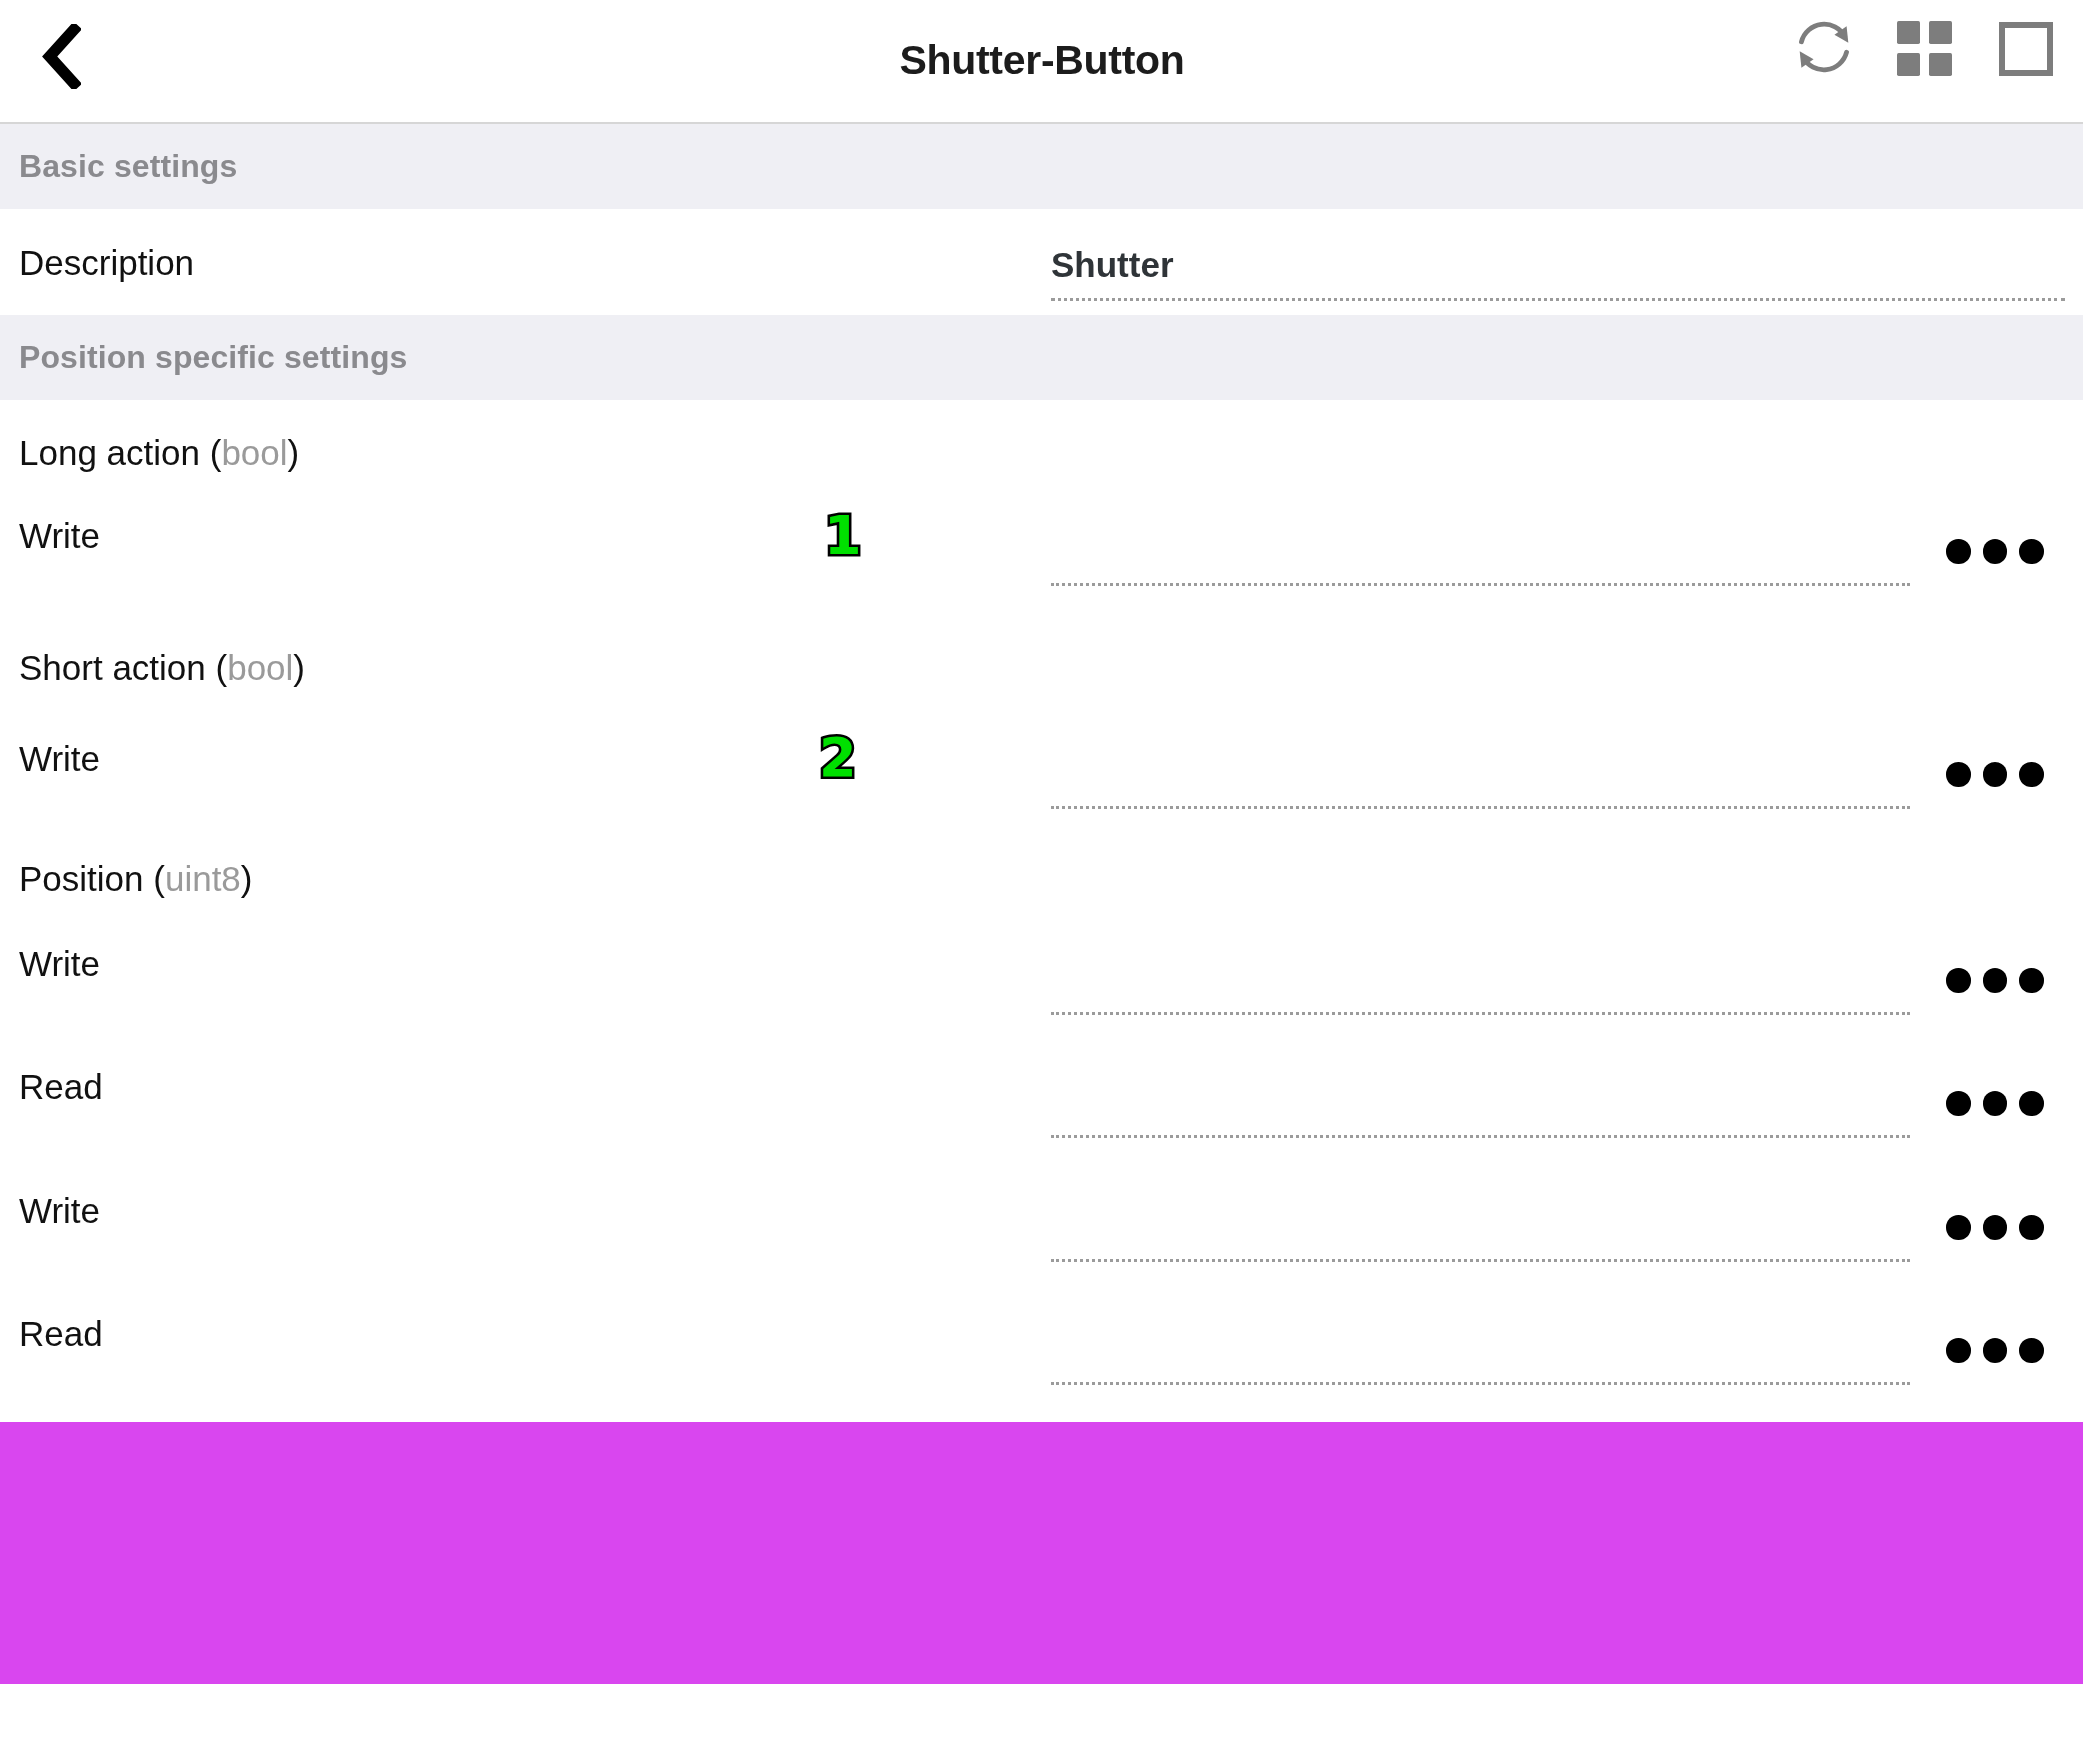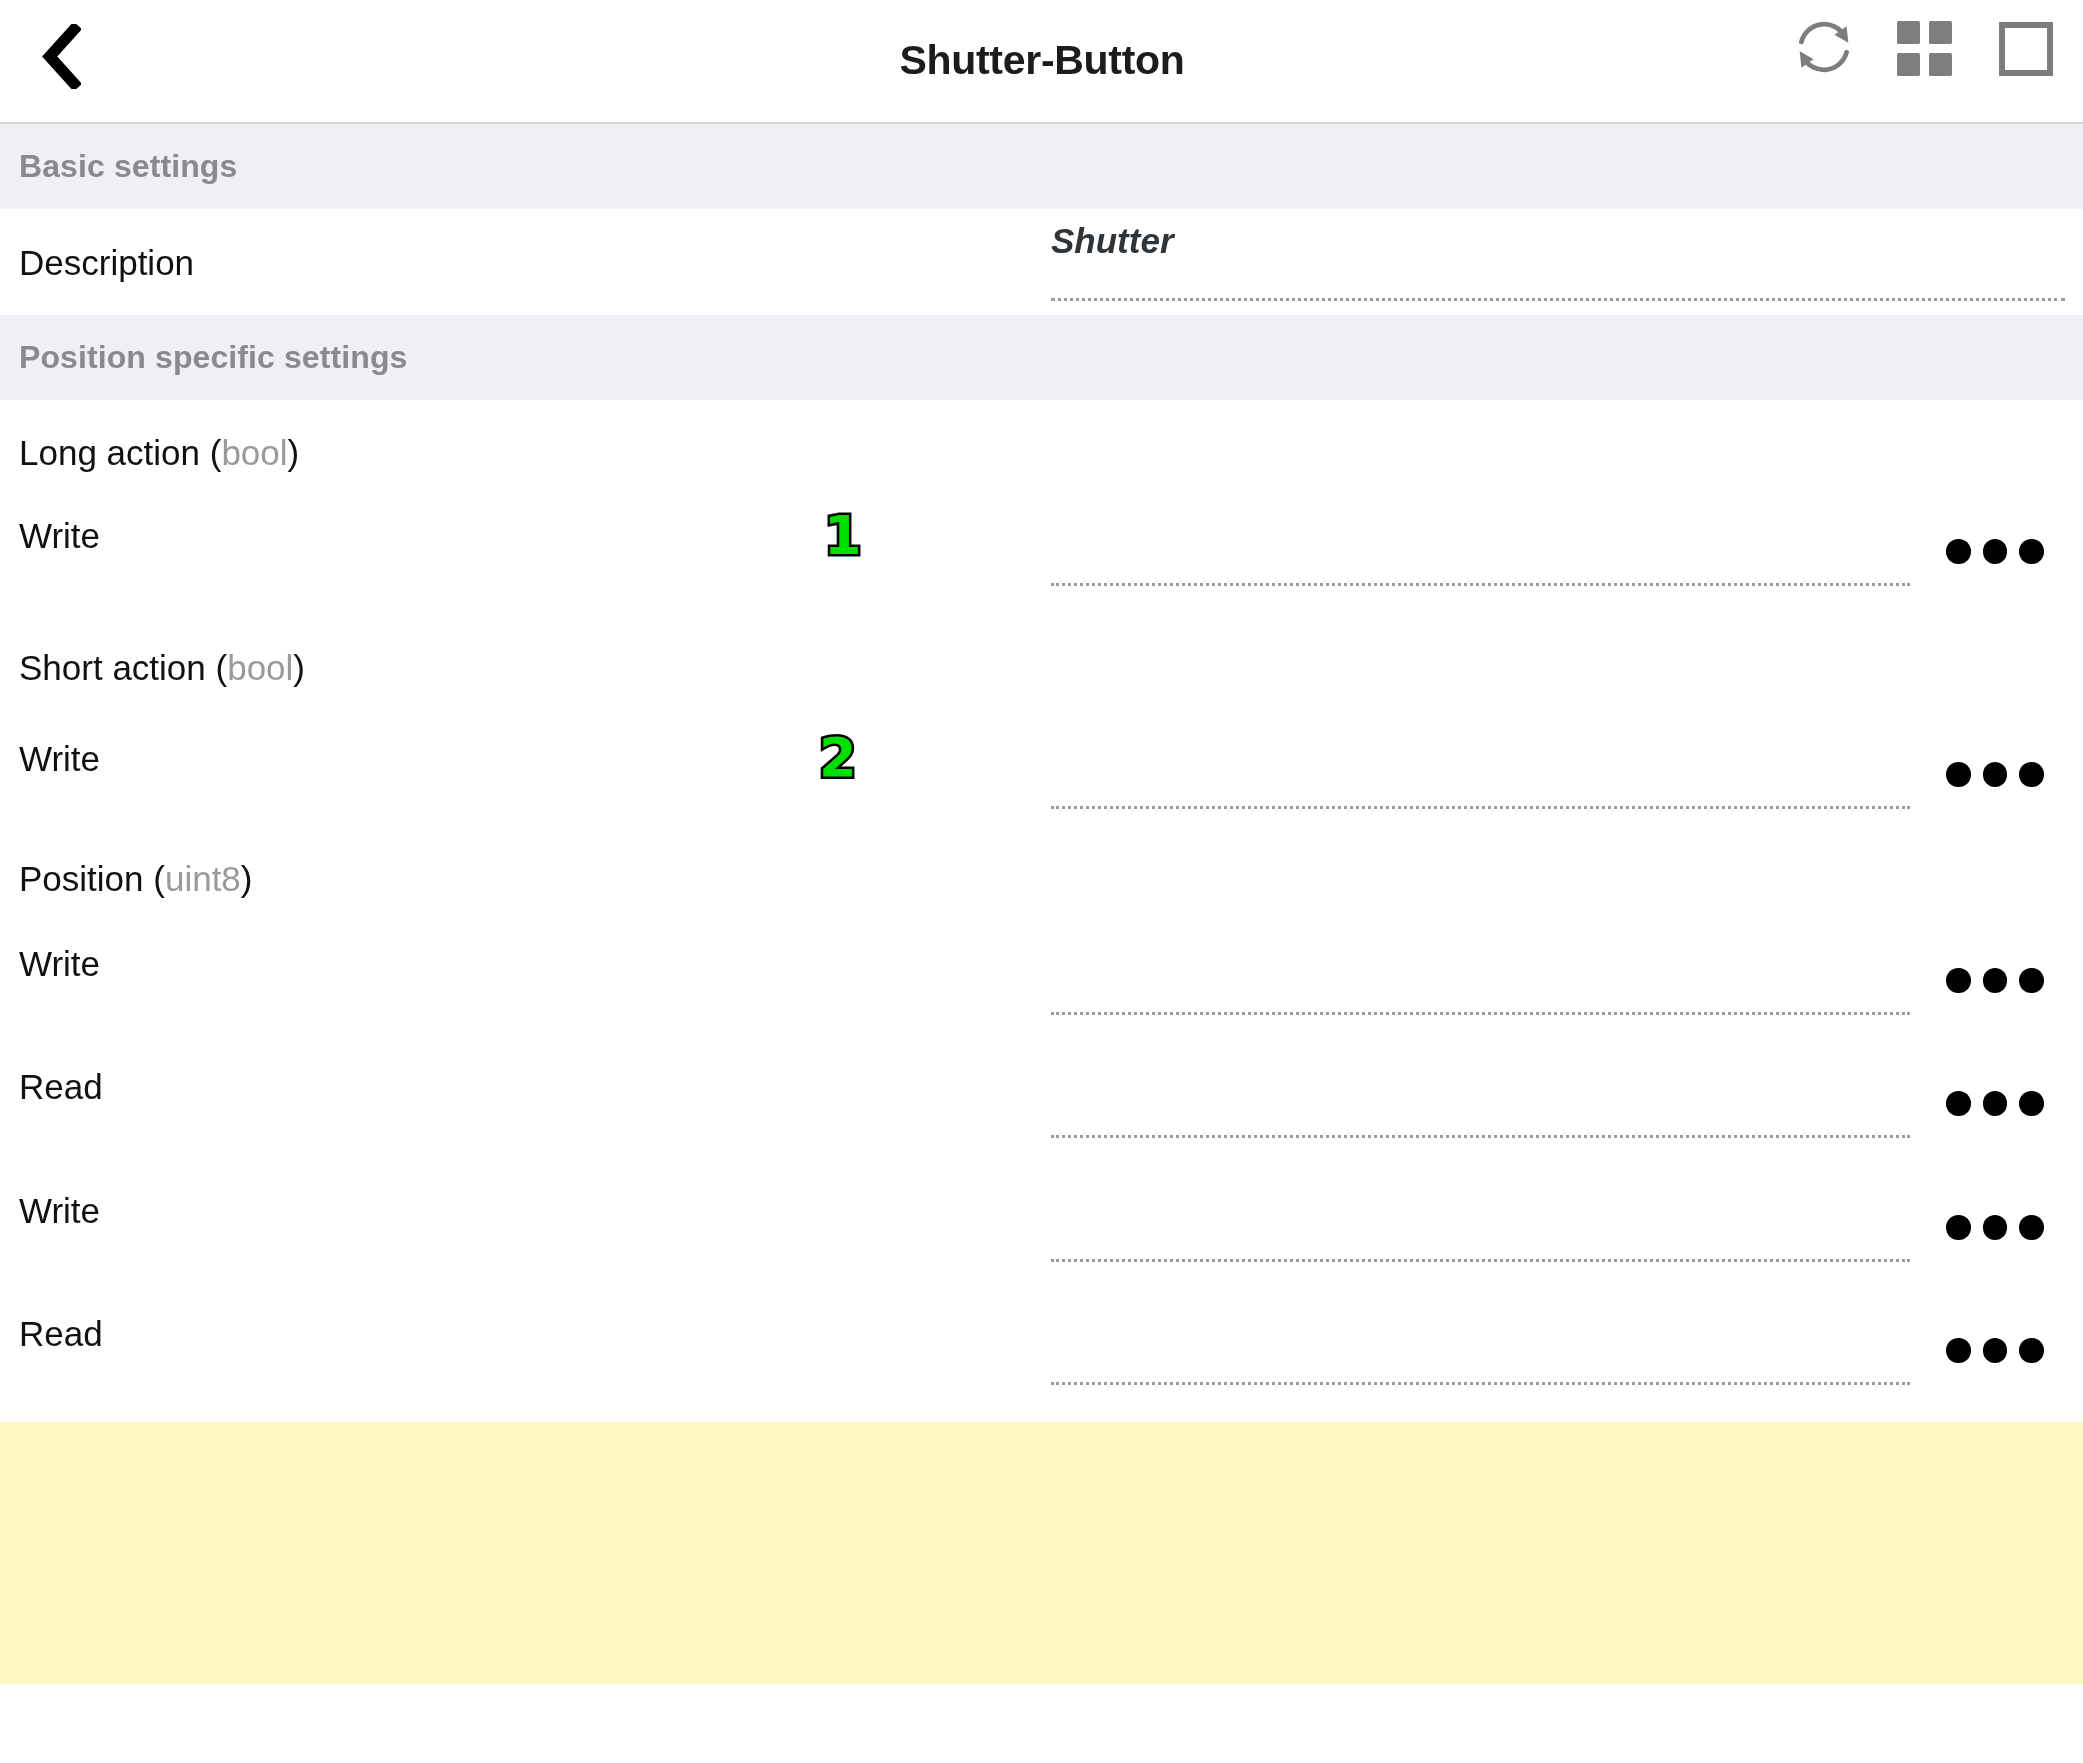--- a/index.html
+++ b/index.html
@@ -8,21 +8,21 @@
     height: 1763px;
     background: #ffffff;
     font-family: "Liberation Sans", sans-serif;
     overflow: hidden;
   }
 
   #screen {
     position: relative;
     width: 2084px;
     height: 1684px;
-    background: #fef9c3;
+    background: #d946ef;
   }
 
   
   .topbar {
     position: relative;
     height: 124px;
     background: #ffffff;
     border-bottom: 2.6px solid #d6d6d6;
   }
   .back-btn {
@@ -232,21 +232,21 @@
 
     </div>
   </div>
 
   <div class="section-head">
     <span class="section-head-label">Basic settings</span>
   </div>
 
   <div class="row" style="height:106px;">
     <div class="row-label" style="top:34px;">Description</div>
-    <div class="field-value" style="left:1051px; top:12px;font-style:italic;">Shutter</div>
+    <div class="field-value" style="left:1051px; top:36px;">Shutter</div>
     <div class="dotted-field" style="left:1051px; right:19px; top:89px;"></div>
   </div>
 
 
   <div class="section-head">
     <span class="section-head-label">Position specific settings</span>
   </div>
 
   <div class="row" style="height:99px;">
     <div class="row-label" style="top:33px;">

